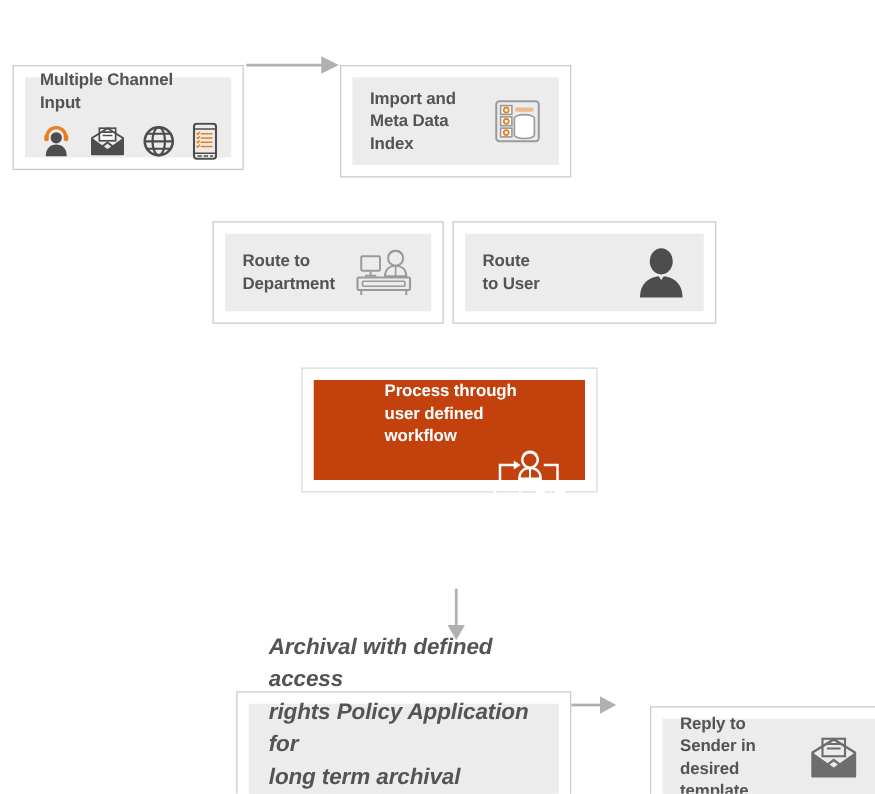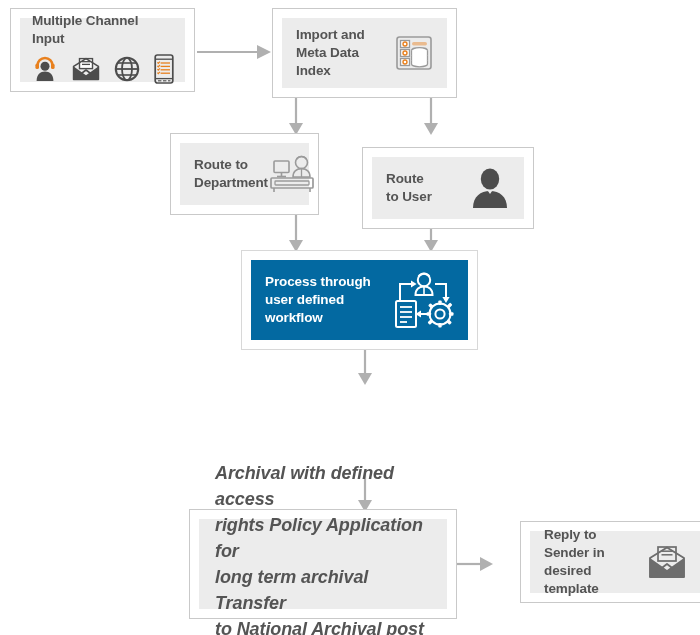--- a/index.html
+++ b/index.html
@@ -20,35 +20,37 @@
     height: 635px;
   }
 
   
   .node {
     position: absolute;
     background: #ffffff;
     border: 1px solid #c9c9c9;
     box-sizing: border-box;
     padding: 9px;
+    margin-top: 44px;
   }
   .node-inner {
     width: 100%;
     height: 100%;
     background: #ececec;
     box-sizing: border-box;
     display: flex;
     align-items: center;
     padding: 0 14px;
   }
   .node.accent {
     border: 1px solid #d8d8d8;
   }
   .node.accent .node-inner {
-    background: #0369a1;
+    background: #c2410c;
+    flex-direction: column;
   }
 
   .node-label {
     font-size: 13.5px;
     font-weight: bold;
     color: #545454;
     line-height: 1.32;
     letter-spacing: -0.1px;
     white-space: pre-line;
   }
@@ -85,26 +87,26 @@
   
   #node-import {
     left: 272px; top: 8px;
     width: 185px; height: 90px;
   }
   #node-import .node-inner { padding: 0 13px 0 14px; }
 
   
   #node-dept {
     left: 170px; top: 133px;
-    width: 149px; height: 82px;
+    width: 185px; height: 82px;
   }
   
   #node-user {
-    left: 362px; top: 147px;
-    width: 172px; height: 82px;
+    left: 362px; top: 133px;
+    width: 211px; height: 82px;
   }
   
   #node-process {
     left: 241px; top: 250px;
     width: 237px; height: 100px;
   }
   #node-process .node-inner { padding: 0 12px 0 14px; }
   
   #node-approved {
     left: 273px; top: 383px;

